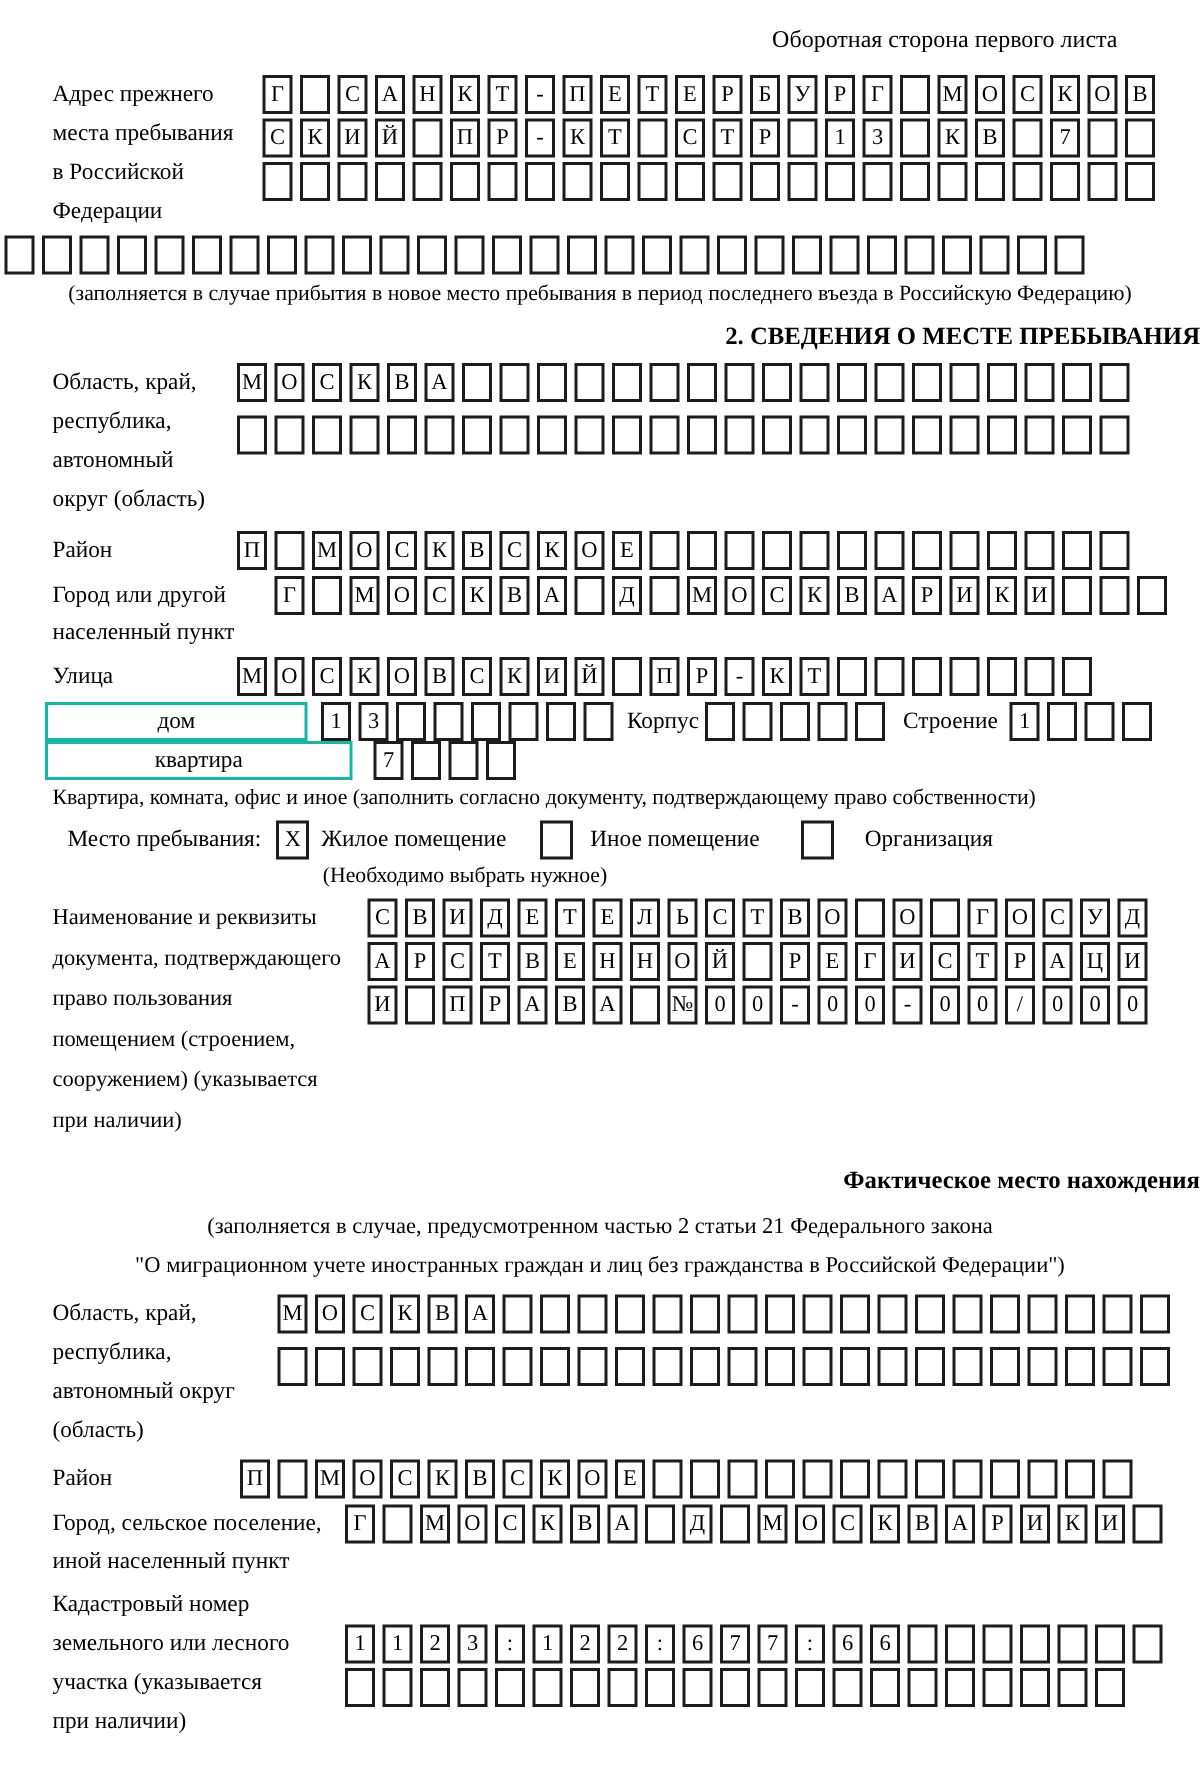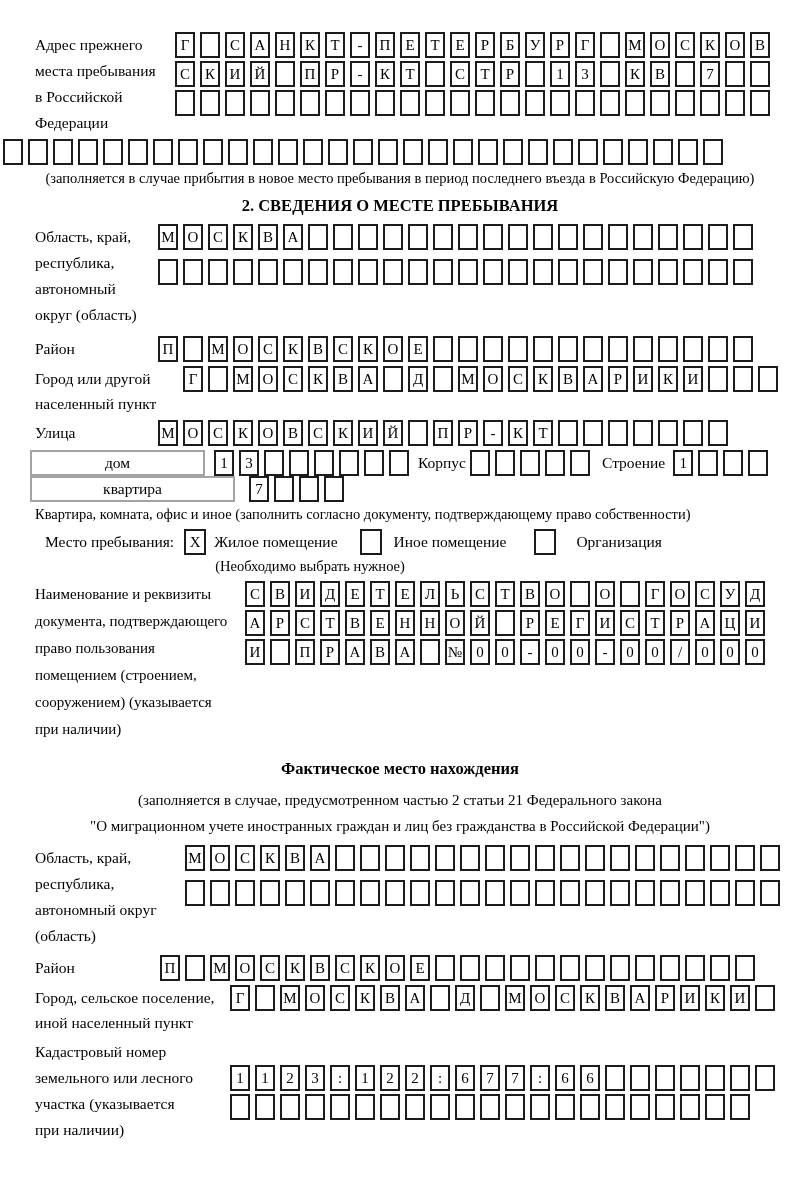--- a/index.html
+++ b/index.html
@@ -13,39 +13,40 @@
   .label { white-space: pre-line; font-size: 15.5px; line-height: 26px; }
   .flexrow { display: flex; align-items: flex-start; }
   .rows > .boxrow { margin-bottom: 3px; }
   .boxrow { display: flex; gap: 5px; }
   .cell {
     width: 20px; height: 26px; border: 2px solid #1c1c1c; flex: 0 0 auto;
     display: flex; align-items: center; justify-content: center;
     font-size: 15px; line-height: 1; background: #fff;
   }
   .widebox {
-    height: 26px; border: 2px solid #a3a3a3; display: flex;
+    height: 26px; border: 2px solid #14b8a6; display: flex;
     align-items: center; justify-content: center; font-size: 15.5px; flex: 0 0 auto;
   }
   .center-note { text-align: center; font-size: 14.5px; margin-top: 5px; }
-  .section-title { text-align: center; font-weight: bold; font-size: 16.5px; margin: 9px 0 8px 0; }
+  .section-title { text-align: right; font-weight: bold; font-size: 16.5px; margin: 9px 0 8px 0; }
   .inline-label { font-size: 15.5px; line-height: 26px; flex: 0 0 auto; }
   .left-note { font-size: 14.5px; margin: 4px 0 6px 35px; }
   .checkbox {
     width: 22px; height: 26px; border: 2px solid #1c1c1c; flex: 0 0 auto;
     display: flex; align-items: center; justify-content: center; font-size: 15px;
   }
   .fieldrow { margin-bottom: 4px; padding-left: 35px; }
   .notes-center { text-align: center; font-size: 15px; line-height: 26px; white-space: pre-line; margin-bottom: 6px; }
 </style>
 </head>
 <body>
 
 <div class="page">
 
+  <div class="page-note">Оборотная сторона первого листа</div>
 
   <div class="flexrow" style="padding-left:35px; margin-top:14px;">
     <div class="label" style="width:140px;">Адрес прежнего
 места пребывания
 в Российской
 Федерации</div>
     <div class="rows">
       <div class="boxrow">
           <span class="cell">Г</span>
           <span class="cell"></span>

